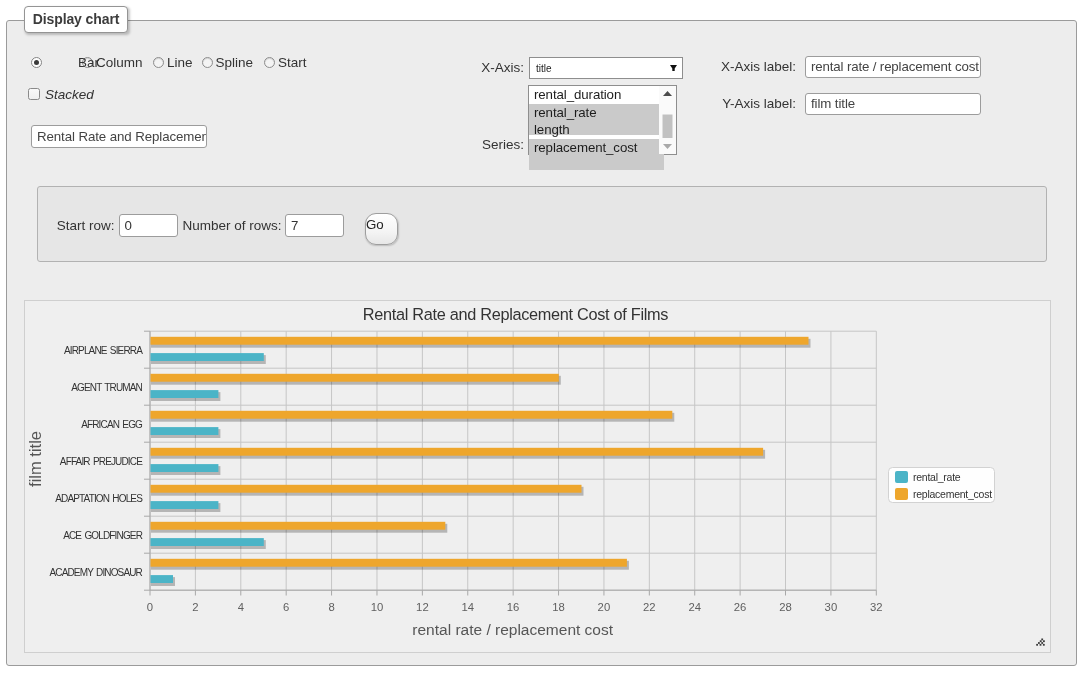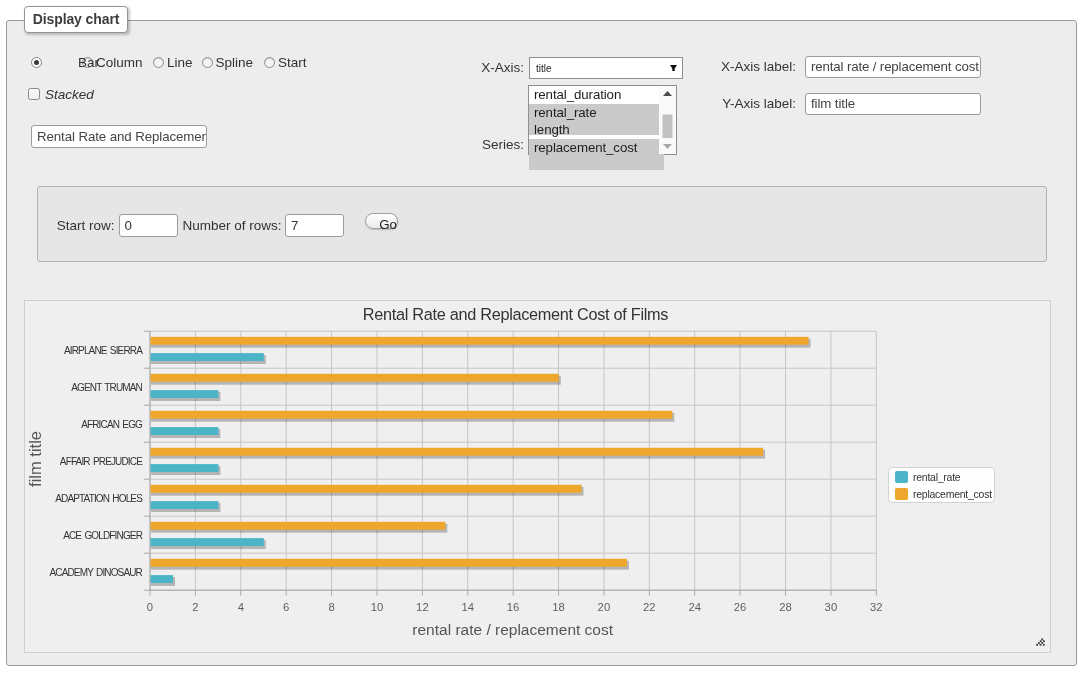--- a/index.html
+++ b/index.html
@@ -71,21 +71,21 @@
 
 <div class="abs" style="left:37px;top:186px;width:1010px;height:76px;background:#E6E6E6;border:1px solid #B2B2B2;border-radius:3px;box-sizing:border-box;"></div>
 <div class="lbl" style="left:50px;top:218.5px;width:64.5px;text-align:right;">Start row:</div>
 <div class="inp" style="left:118.5px;top:213.5px;width:59px;height:23px;line-height:21px;color:#333;">
     <span>0</span>
   </div>
 <div class="lbl" style="left:182.5px;top:218.5px;">Number of rows:</div>
 <div class="inp" style="left:285px;top:213.5px;width:59px;height:23px;line-height:21px;color:#333;">
     <span>7</span>
   </div>
-<div class="abs" style="left:365px;top:213px;width:33px;height:16px;border:1px solid #9e9e9e;border-radius:11px;background:linear-gradient(#ffffff,#f4f4f4 60%,#e7e7e7);box-shadow:0.5px 1px 1.5px rgba(0,0,0,0.18);font-size:13.3px;color:#222;text-align:right;line-height:21px;box-sizing:border-box;">Go</div>
+<div class="abs" style="left:365px;top:213px;width:33px;height:32px;border:1px solid #9e9e9e;border-radius:11px;background:linear-gradient(#ffffff,#f4f4f4 60%,#e7e7e7);box-shadow:0.5px 1px 1.5px rgba(0,0,0,0.18);font-size:13.3px;color:#222;text-align:left;line-height:21px;box-sizing:border-box;">Go</div>
 
 <div class="abs" style="left:24px;top:300px;width:1025px;height:351px;background:#EFEFEF;border:1px solid #CFCFCF;">
 <svg width="1025" height="351" viewBox="0 0 1025 351" style="position:absolute;left:0;top:0;font-family:'Liberation Sans',sans-serif;">
 <defs>
         <filter id="bsh" x="-30%" y="-80%" width="160%" height="300%">
           <feDropShadow dx="1.2" dy="3.2" stdDeviation="1.7" flood-color="#000000" flood-opacity="0.5"></feDropShadow>
         </filter>
       </defs>
 <line x1="125.00" y1="30.2" x2="125.00" y2="289.2" stroke="#C6C6C6" stroke-width="1"></line>
 <line x1="170.39" y1="30.2" x2="170.39" y2="289.2" stroke="#C6C6C6" stroke-width="1"></line>

